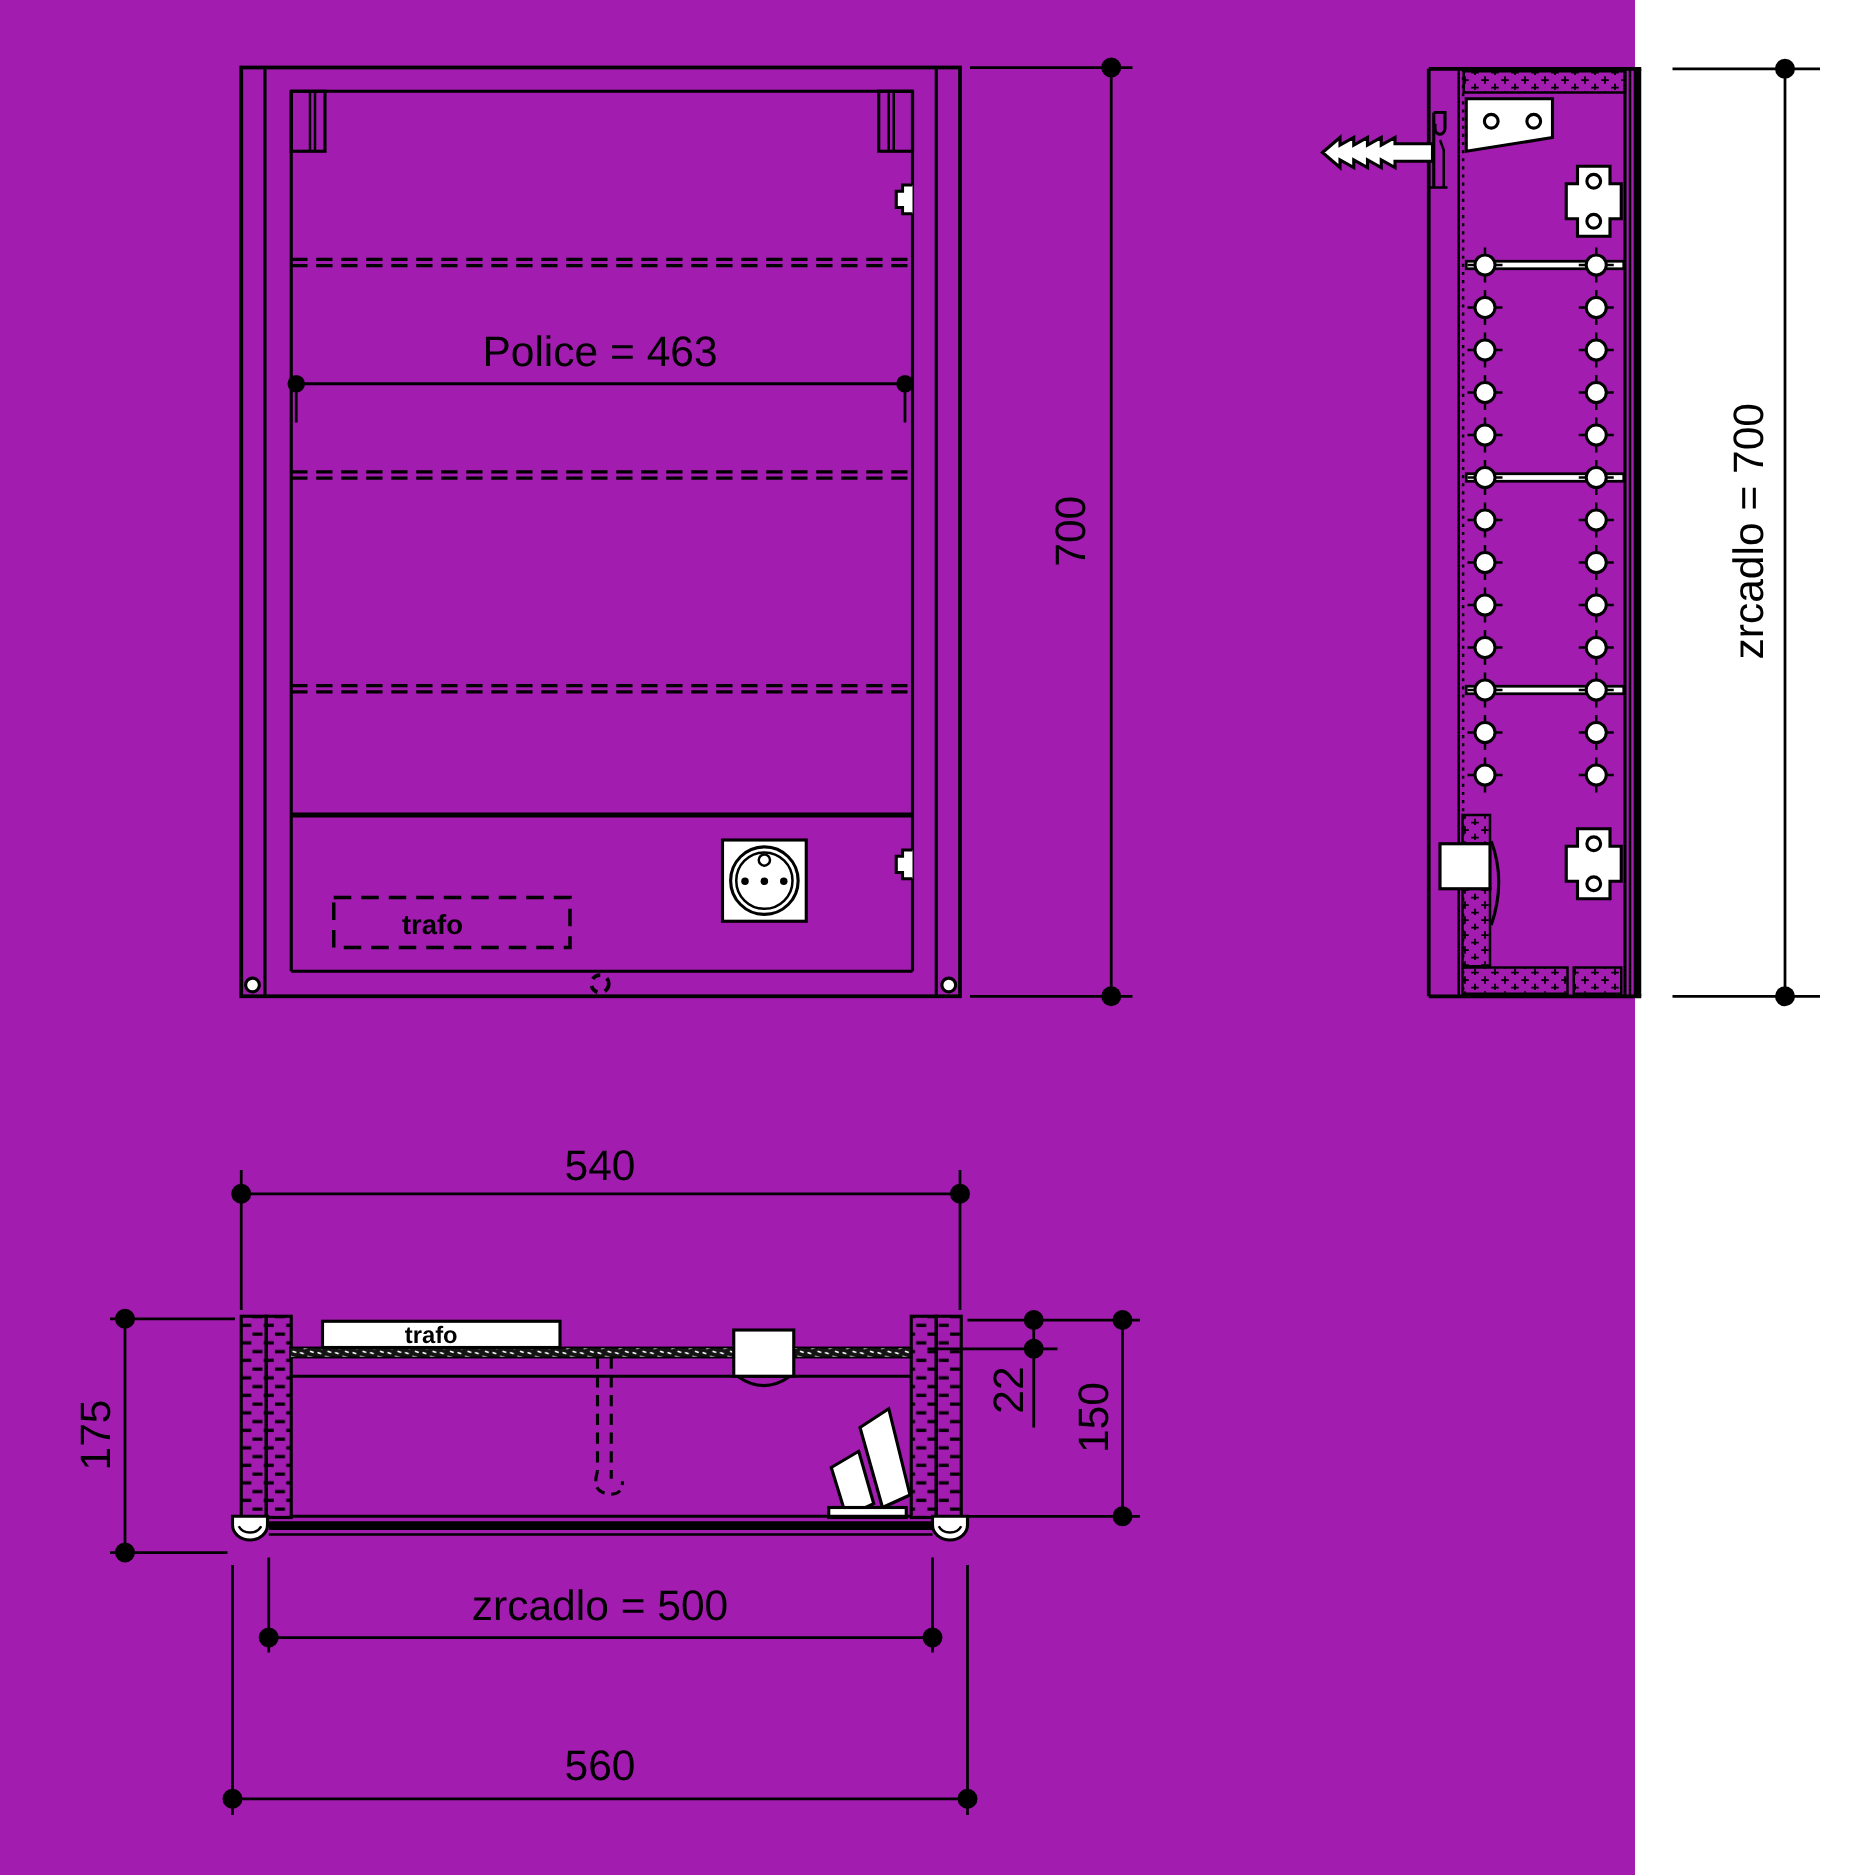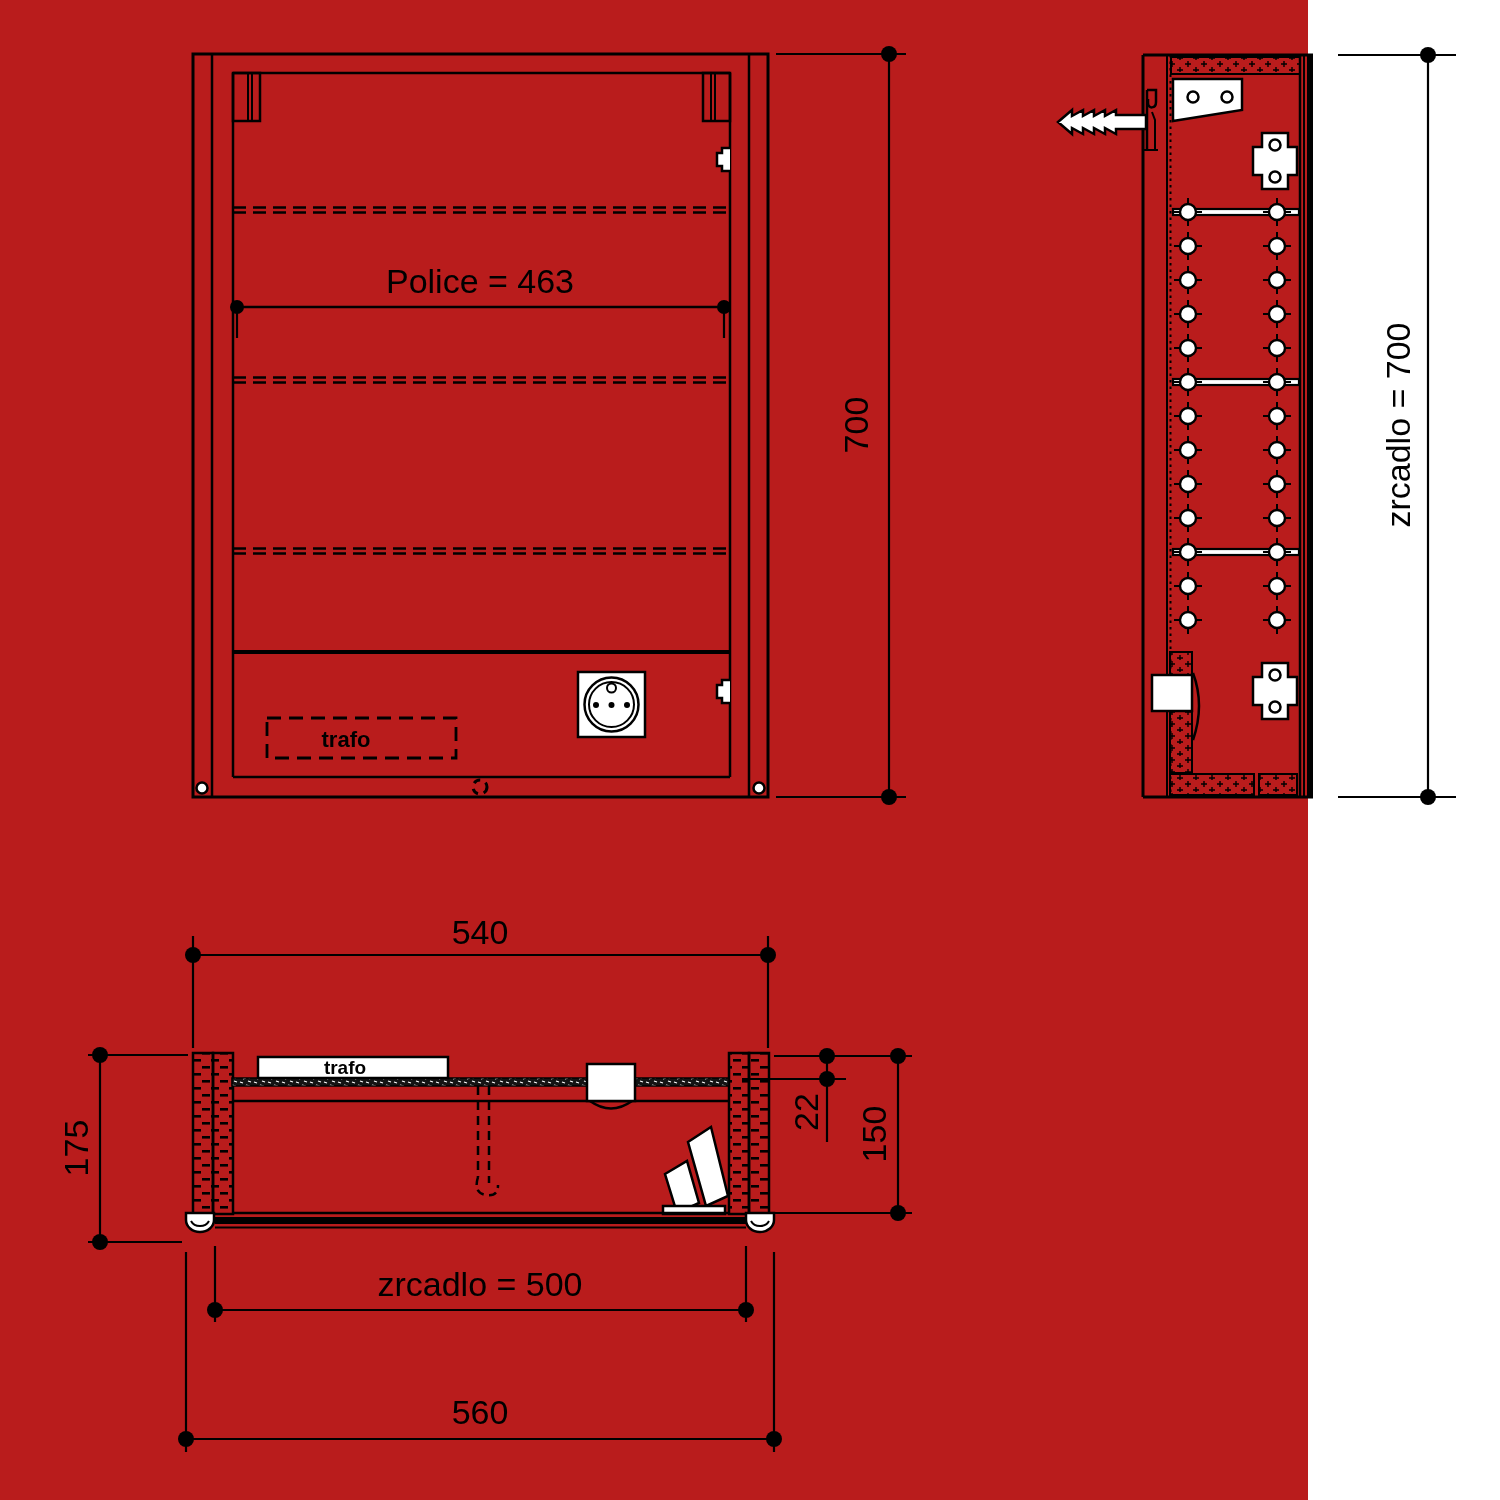--- a/index.html
+++ b/index.html
@@ -1,16 +1,16 @@
 <!DOCTYPE html>
 <html><head>
 <meta charset="utf-8">
 <style>
   html,body{margin:0;padding:0;background:#fff;}
-  .page{width:1308px;height:1500px;background:#b91c1c;position:relative;}
+  .page{width:1308px;height:1500px;background:#a21caf;position:relative;}
   svg text{font-family:"Liberation Sans","DejaVu Sans",sans-serif;fill:#000;}
   .t34{font-size:34px;}
   .tb{font-size:22px;font-weight:bold;}
   .tb2{font-size:19px;font-weight:bold;}
   .s2{stroke:#000;stroke-width:2;fill:none;}
   .s22{stroke:#000;stroke-width:2.2;fill:none;}
   .s25{stroke:#000;stroke-width:2.5;fill:none;}
   .s3{stroke:#000;stroke-width:3;fill:none;}
   .s4{stroke:#000;stroke-width:4;fill:none;}
   .dsh{stroke-dasharray:13 7;}

